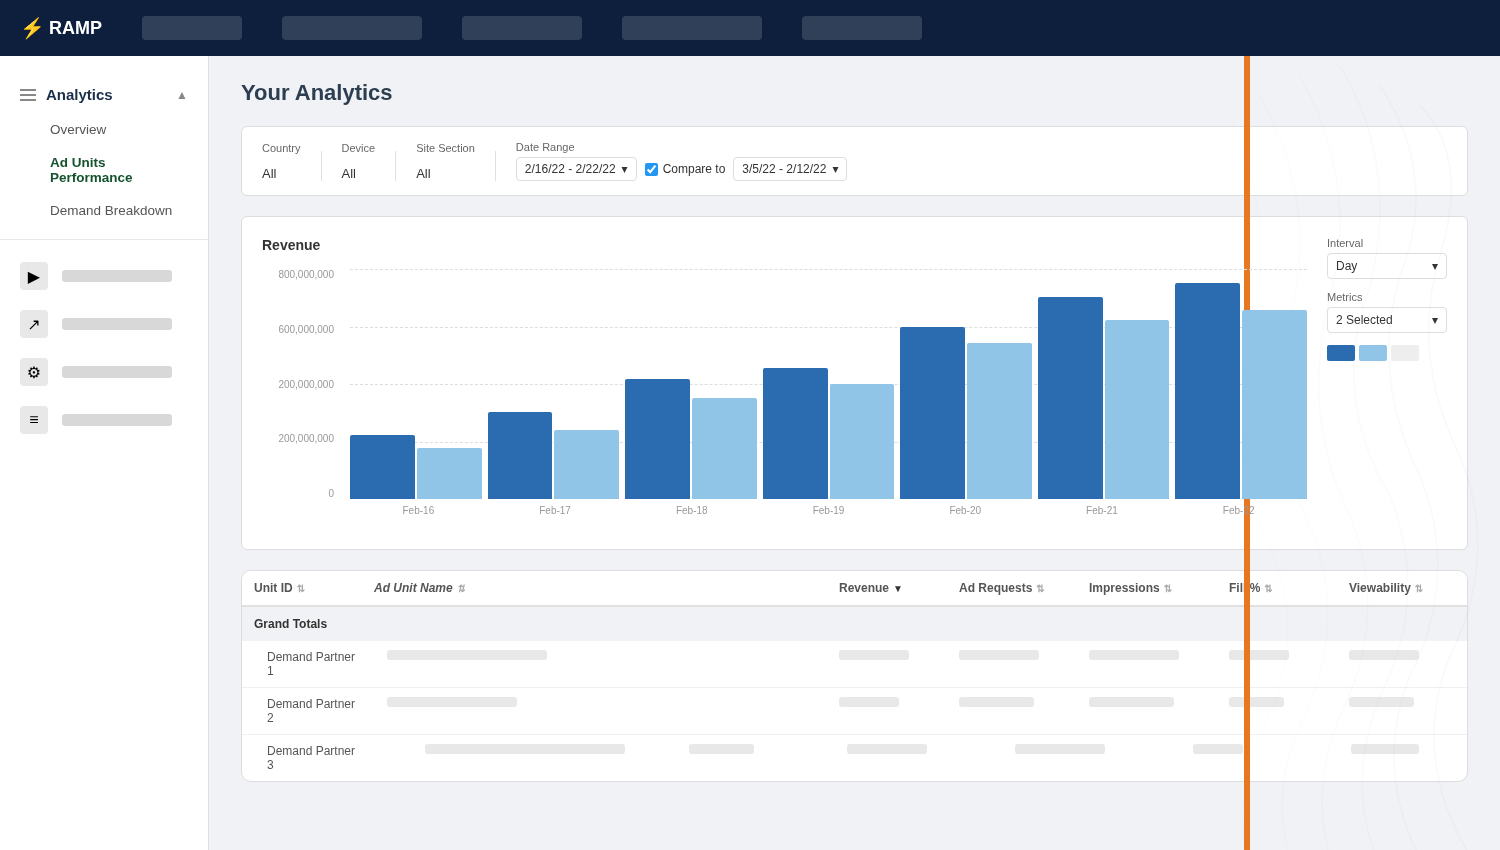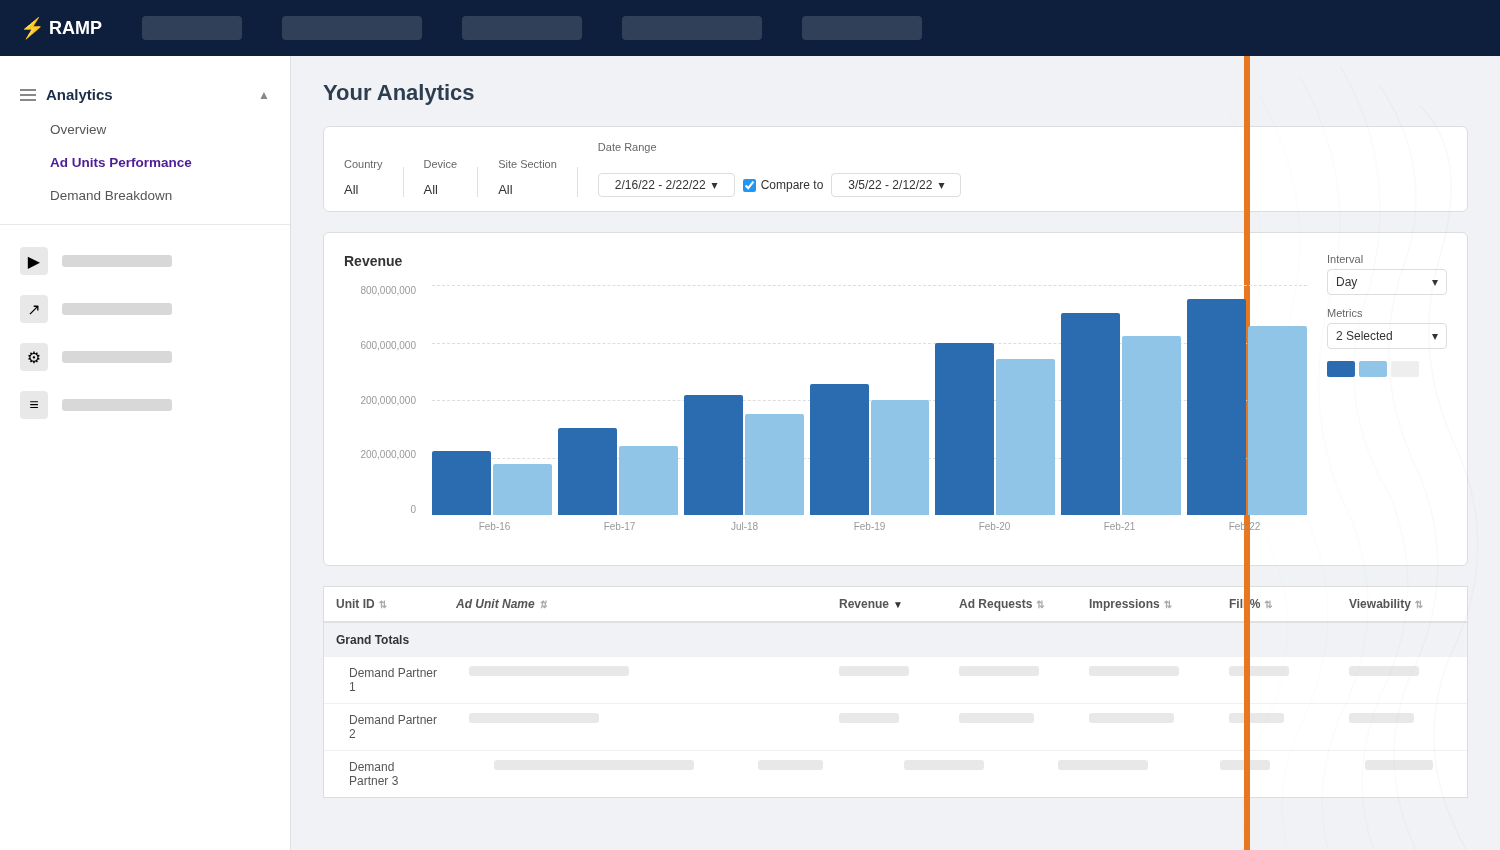--- a/index.html
+++ b/index.html
@@ -35,21 +35,21 @@
 
     
     .main-layout {
       display: flex;
       flex: 1;
       overflow: hidden;
     }
 
     
     .sidebar {
-      width: 291px;
+      width: 209px;
       background: #ffffff;
       border-right: 1px solid #e0e0e0;
       flex-shrink: 0;
       padding: 20px 0;
     }
     .sidebar-section-header {
       display: flex;
       align-items: center;
       justify-content: space-between;
       padding: 10px 20px;
@@ -66,21 +66,21 @@
     .hamburger-icon { display: flex; flex-direction: column; gap: 3px; }
     .hamburger-icon span { display: block; width: 16px; height: 2px; background: #888; }
     .chevron { color: #888; font-size: 12px; }
 
     .sidebar-nav-item {
       padding: 9px 20px 9px 50px;
       font-size: 13.5px;
       color: #555;
       cursor: pointer;
     }
-    .sidebar-nav-item.active { color: #4c1d95; font-weight: 600; }
+    .sidebar-nav-item.active { color: #14532d; font-weight: 600; }
 
     .sidebar-divider { height: 1px; background: #e8e8e8; margin: 12px 0; }
 
     .sidebar-icon-item {
       display: flex;
       align-items: center;
       padding: 10px 20px;
       gap: 14px;
     }
     .sidebar-icon-box {
@@ -153,29 +153,29 @@
     .filter-select {
       font-size: 13px;
       color: #333;
       border: none;
       background: none;
       cursor: pointer;
       padding: 0;
       outline: none;
     }
     .filter-separator { width: 1px; height: 30px; background: #e0e0e0; }
-    .date-range-group { display: flex; flex-direction: column; gap: 20px; }
+    .date-range-group { display: flex; flex-direction: column; gap: 4px; }
     .date-range-row { display: flex; align-items: center; gap: 8px; }
     .date-select {
       display: flex;
       align-items: center;
       gap: 6px;
       border: 1px solid #ddd;
       border-radius: 4px;
-      padding: 4px 16px;
+      padding: 4px 8px;
       font-size: 12px;
       color: #333;
       cursor: pointer;
       background: white;
     }
     .compare-checkbox { display: flex; align-items: center; gap: 5px; font-size: 12px; color: #333; }
     .compare-checkbox input { accent-color: #2196f3; }
 
     
     .chart-container {
@@ -274,21 +274,21 @@
     .metric-swatches { display: flex; gap: 4px; margin-top: 6px; }
     .swatch { width: 28px; height: 16px; border-radius: 2px; }
     .swatch.blue { background: #2b6cb0; }
     .swatch.light-blue { background: #90c5e8; }
     .swatch.empty { background: #eee; }
 
     
     .table-container {
       background: white;
       border: 1px solid #ddd;
-      border-radius: 0;
+      border-radius: 10px;
       overflow: hidden;
     }
     .table-header {
       display: flex;
       background: white;
       border-bottom: 2px solid #e0e0e0;
     }
     .th {
       padding: 10px 12px;
       font-size: 12px;
@@ -500,21 +500,21 @@
             </div>
 
           <div class="chart-x-axis" id="chart-x-axis">
               <div class="x-label-group">
                 <span class="x-label">Feb-16</span>
               </div>
               <div class="x-label-group">
                 <span class="x-label">Feb-17</span>
               </div>
               <div class="x-label-group">
-                <span class="x-label">Jul-18</span>
+                <span class="x-label">Feb-18</span>
               </div>
               <div class="x-label-group">
                 <span class="x-label">Feb-19</span>
               </div>
               <div class="x-label-group">
                 <span class="x-label">Feb-20</span>
               </div>
               <div class="x-label-group">
                 <span class="x-label">Feb-21</span>
               </div>

